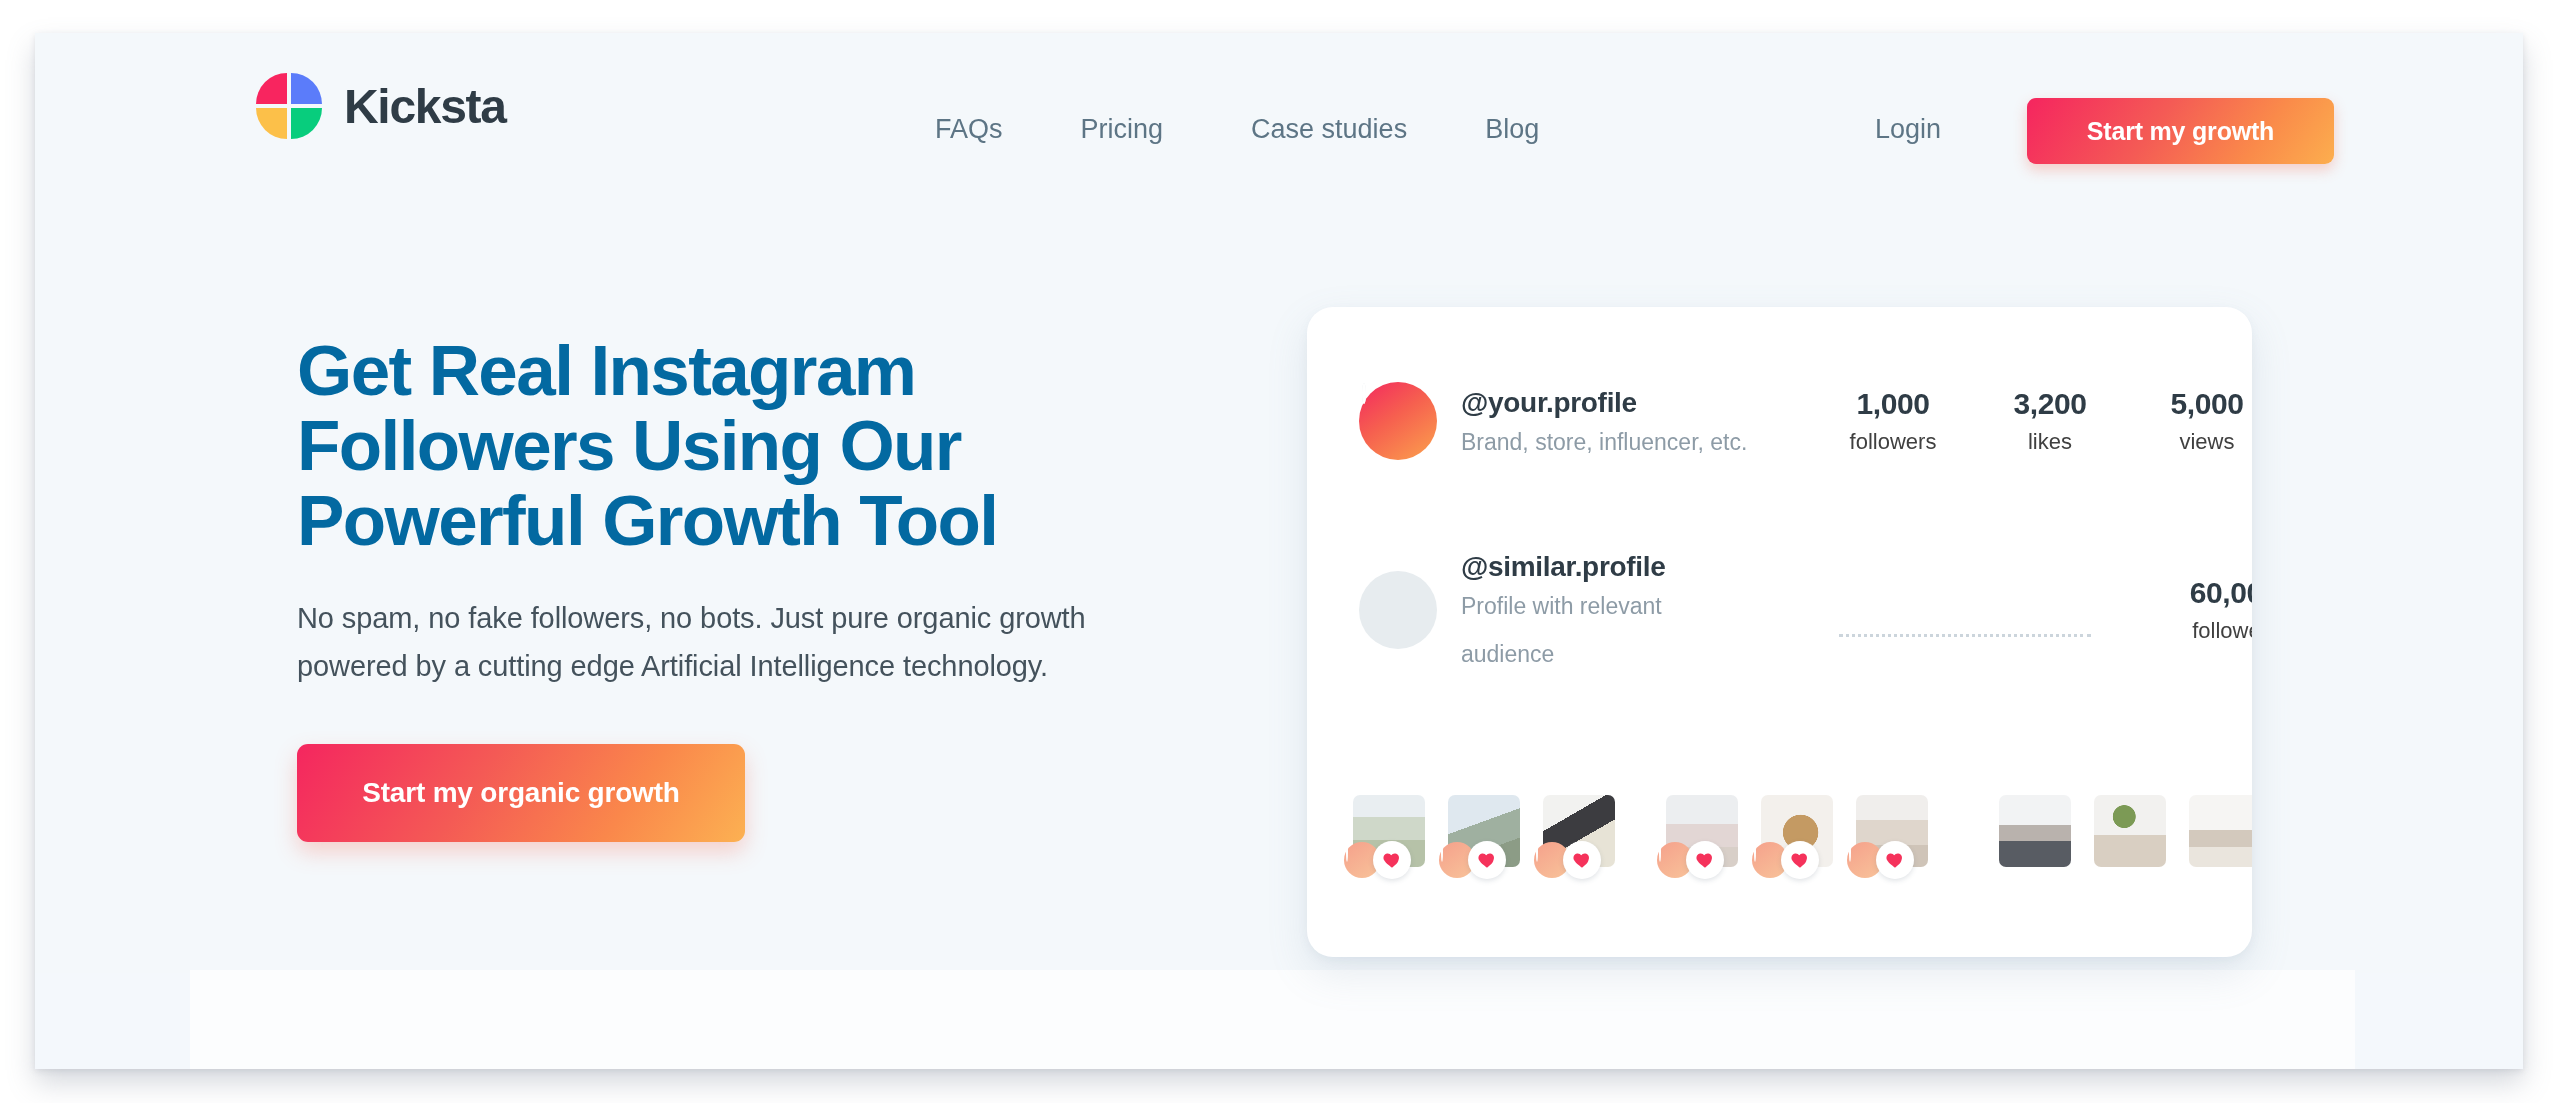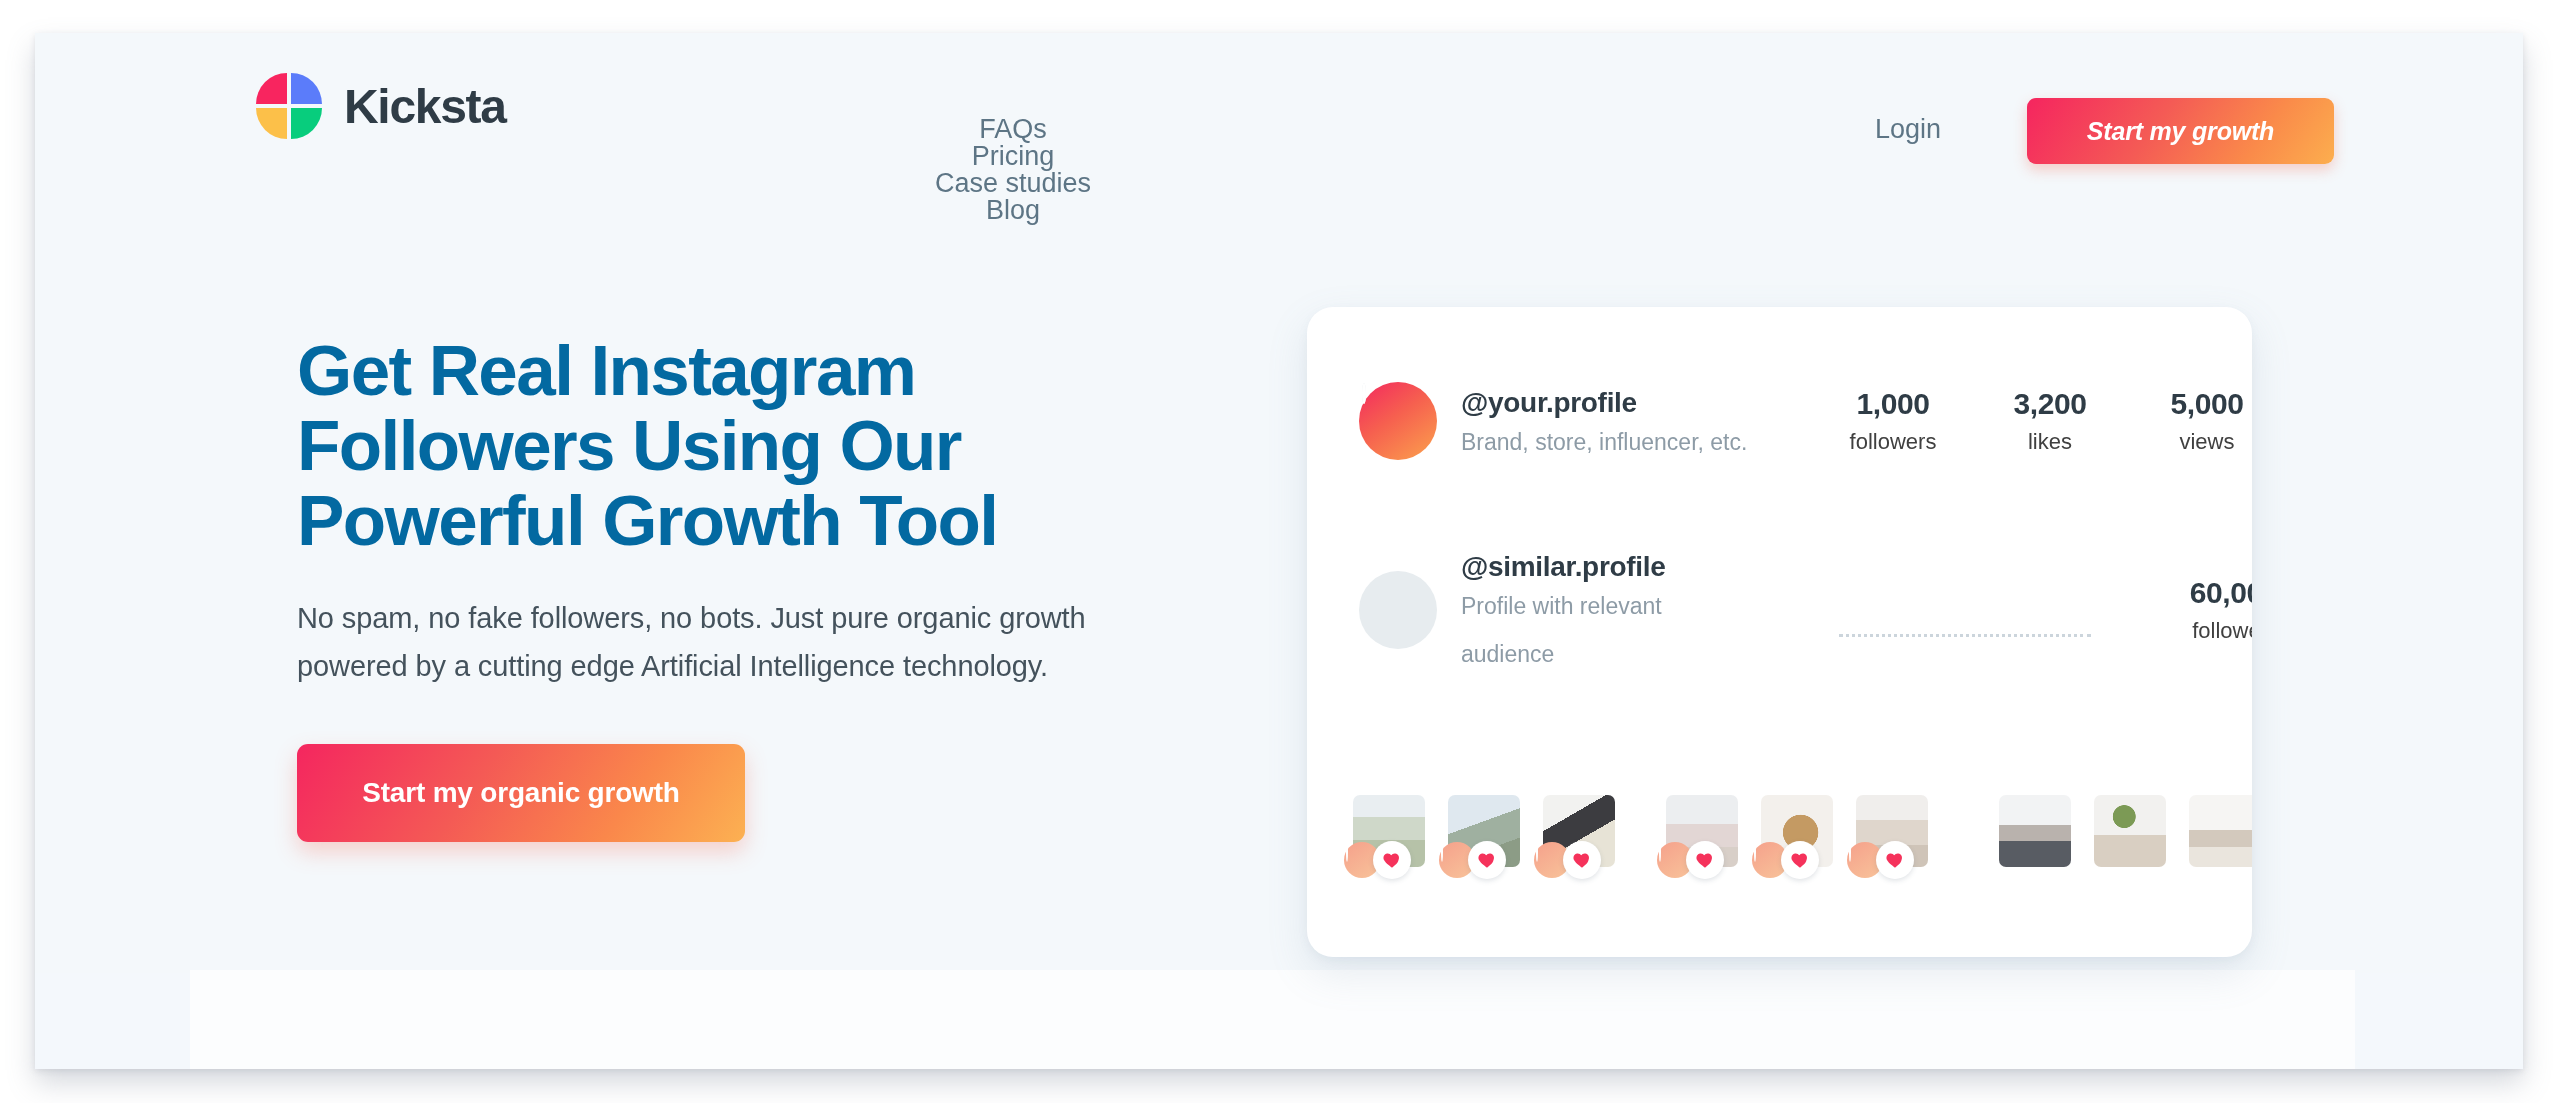--- a/index.html
+++ b/index.html
@@ -97,21 +97,20 @@
     white-space: nowrap;
   }
 
   .main-nav {
     position: absolute;
     left: 900px;
     top: 83px;
     display: flex;
     align-items: center;
     white-space: nowrap;
-    flex-direction: column;
   }
   .nav-link {
     font-size: 27px;
     color: #5d7585;
     text-decoration: none;
     cursor: pointer;
     line-height: 1;
   }
   .nav-gap-1 { width: 78px; }
   .nav-gap-2 { width: 88px; }
@@ -137,21 +136,20 @@
     border: 0;
     border-radius: 9px;
     background: linear-gradient(125deg, #f5255f 0%, #f45b55 42%, #fa8a4a 74%, #fcae4e 100%);
     color: #ffffff;
     font-family: "Liberation Sans", sans-serif;
     font-size: 25px;
     font-weight: 700;
     letter-spacing: -0.2px;
     cursor: pointer;
     box-shadow: 0 6px 14px rgba(246,92,70,0.28);
-    font-style: italic;
   }
 
   
   .hero-left {
     position: absolute;
     left: 262px;
     top: 300px;
     width: 950px;
   }
   .hero-title {

